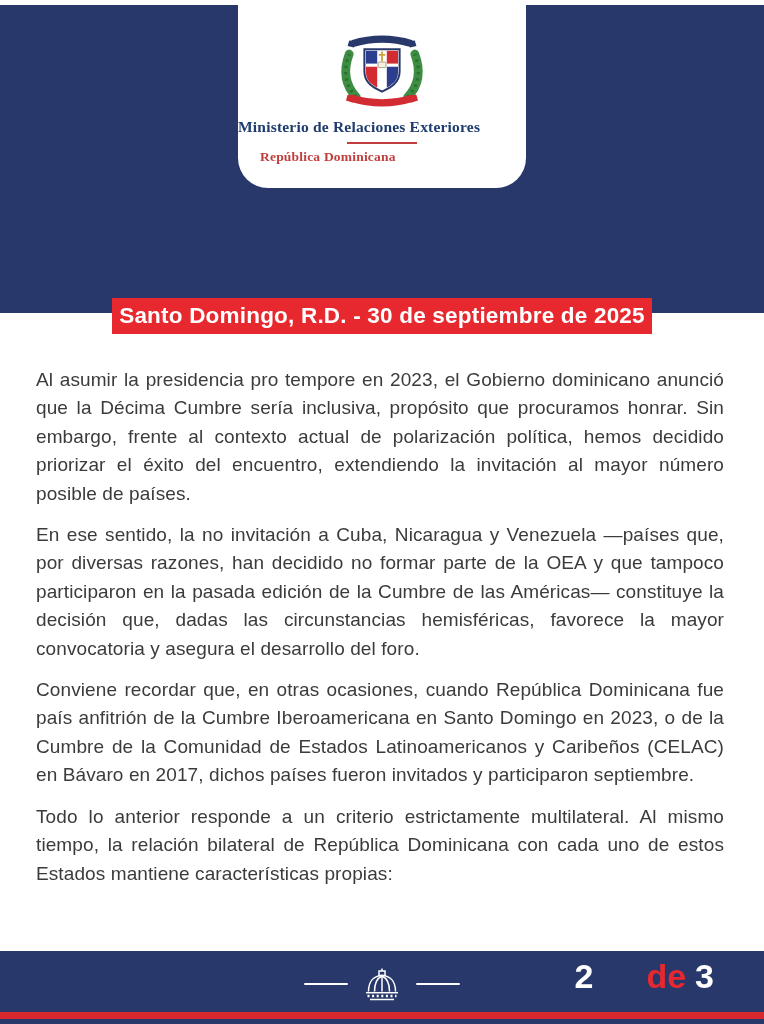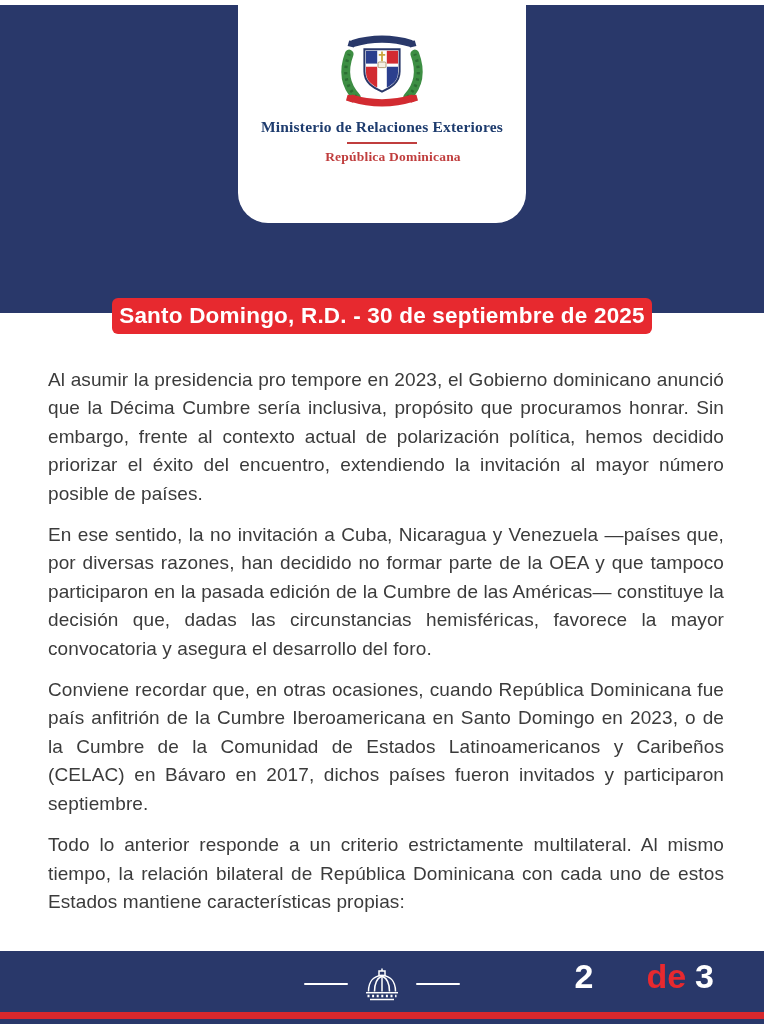--- a/index.html
+++ b/index.html
@@ -8,23 +8,23 @@
     background:#ffffff;overflow:hidden;
     font-family:"Liberation Sans", sans-serif;
   }
   
   .header-band{
     position:absolute;top:5px;left:0;right:0;height:308px;
     background:#29386a;
   }
   .crest-card{
     position:absolute;top:-5px;left:50%;transform:translateX(-50%);
-    width:288px;height:223px;background:#ffffff;
+    width:288px;height:188px;background:#ffffff;
     border-radius:0 0 30px 30px;
-    text-align:center;box-sizing:border-box;padding-top:30px;
+    text-align:left;box-sizing:border-box;padding-top:30px;
   }
   .coat-wrap{height:80px;display:flex;justify-content:center;align-items:center;}
   .ministry-name{
     margin-top:8px;
     font-family:"Liberation Serif", serif;font-weight:700;
     font-size:15.5px;color:#1e3c6e;letter-spacing:.2px;white-space:nowrap;
   }
   .crest-divider{
     width:70px;height:2px;background:#c03e3e;margin:6px auto 5px auto;
   }
@@ -36,25 +36,24 @@
     position:absolute;top:216px;left:0;right:0;
     text-align:center;color:#ffffff;
     font-size:58px;font-weight:800;letter-spacing:1px;line-height:1;
   }
   .date-banner{
     position:absolute;top:298px;left:50%;transform:translateX(-50%);
     width:540px;height:36px;background:#e7292f;z-index:3;
     display:flex;align-items:center;justify-content:center;
     color:#ffffff;font-size:22.5px;font-weight:700;letter-spacing:.2px;
     white-space:nowrap;
-    border-radius:6px;
   }
   
   .body-text{
-    position:absolute;top:366px;left:48px;right:40px;
+    position:absolute;top:366px;left:36px;right:40px;
     text-align:justify;color:#3b3b3b;
     font-size:19px;line-height:28.4px;letter-spacing:.1px;
   }
   .body-text p{margin:0 0 13px 0;}
   
   .footer-band{
     position:absolute;top:951px;left:0;right:0;bottom:0;
     background:#29386a;
   }
   .footer-emblem{

